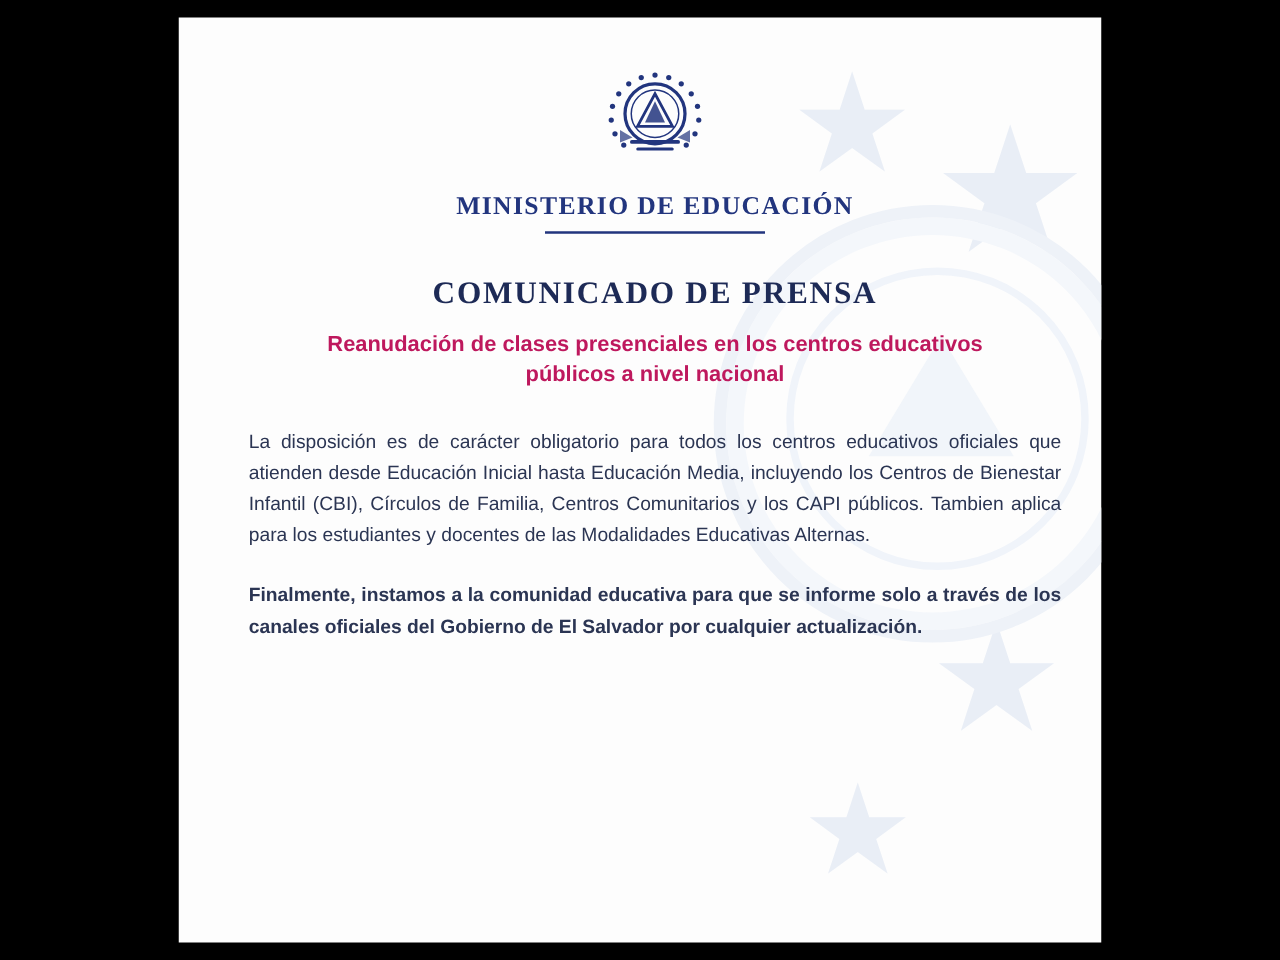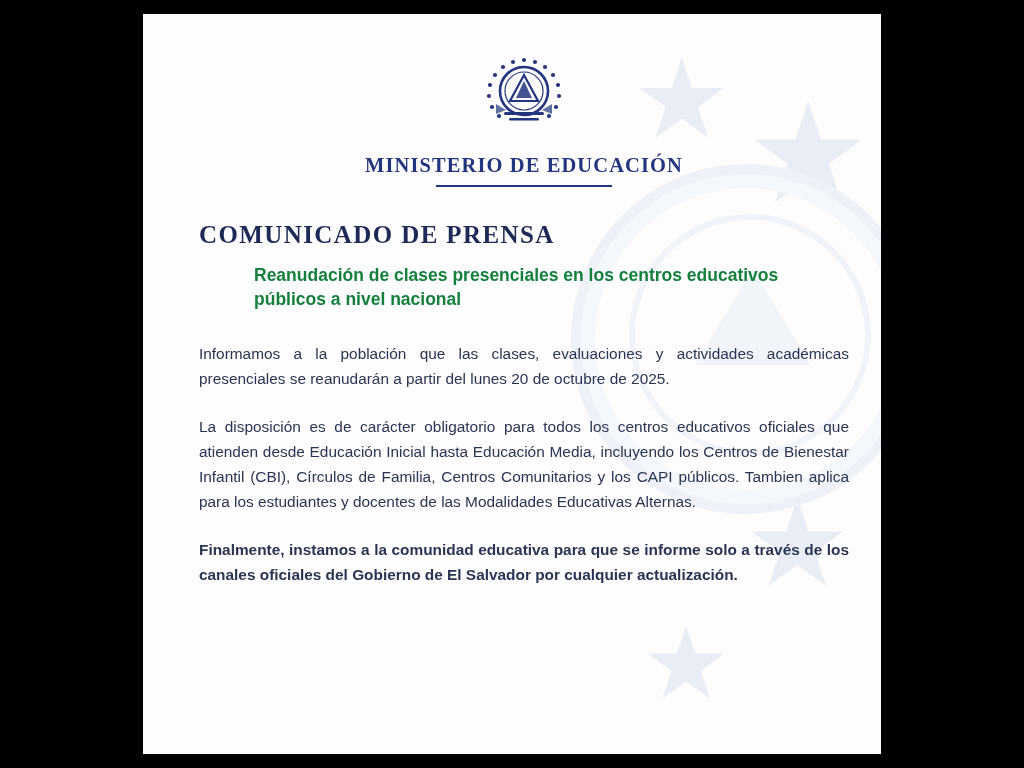--- a/index.html
+++ b/index.html
@@ -91,30 +91,31 @@
     font-weight: 700;
     margin-top: 14px;
   }
   .rule {
     width: 176px;
     height: 1.5px;
     background: #22357e;
     margin: 8px auto 0 auto;
   }
   .title {
+    text-align: center;
     color: #1d2a56;
     font-family: "Liberation Serif", serif;
     font-weight: 700;
     font-size: 25px;
     letter-spacing: 1.4px;
     margin-top: 34px;
   }
   .subtitle {
-    text-align: left;
-    color: #15803d;
+    text-align: center;
+    color: #be185d;
     font-family: "Liberation Sans", sans-serif;
     font-weight: 700;
     font-size: 17.5px;
     line-height: 1.42;
     margin: 14px auto 0 auto;
     max-width: 540px;
   }
   .body-text {
     margin-top: 30px;
   }
@@ -192,21 +193,20 @@
         </svg>
       </div>
 
       <div class="ministry">MINISTERIO DE EDUCACIÓN</div>
       <div class="rule"></div>
 
       <div class="title">COMUNICADO DE PRENSA</div>
       <div class="subtitle">Reanudación de clases presenciales en los centros educativos públicos a nivel nacional</div>
 
       <div class="body-text">
-        <p class="para">Informamos a la población que las clases, evaluaciones y actividades académicas presenciales se reanudarán a partir del lunes 20 de octubre de 2025.</p>
         <p class="para">La disposición es de carácter obligatorio para todos los centros educativos oficiales que atienden desde Educación Inicial hasta Educación Media, incluyendo los Centros de Bienestar Infantil (CBI), Círculos de Familia, Centros Comunitarios y los CAPI públicos. Tambien aplica para los estudiantes y docentes de las Modalidades Educativas Alternas.</p>
         <p class="para">Finalmente, instamos a la comunidad educativa para que se informe solo a través de los canales oficiales del Gobierno de El Salvador por cualquier actualización.</p>
       </div>
 
 
     </div>
   </div>
 </div>
 
 </body></html>

